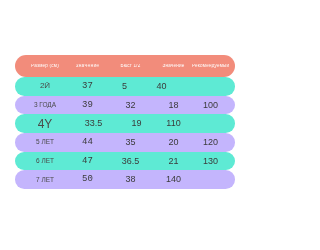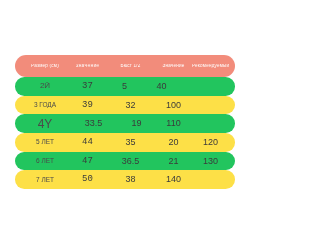--- a/index.html
+++ b/index.html
@@ -45,24 +45,24 @@
   .size-table-body {
     display: block;
   }
   .table-row {
     display: flex;
     align-items: center;
     height: 18.7px;
     border-radius: 9.35px;
     box-sizing: border-box;
     padding: 0 6px;
-    background: #22c55e;
+    background: #5eead4;
   }
   .table-row.striped {
-    background: #fde047;
+    background: #c4b5fd;
   }
   .table-row .cell {
     color: #3b3b3b;
     font-size: 9px;
     text-align: center;
     white-space: nowrap;
     overflow: hidden;
     line-height: 1;
   }
   .table-row .cell.size-label {
@@ -103,20 +103,21 @@
       <div class="cell col-0 size-label">2Й</div>
       <div class="cell col-1">37</div>
       <div class="cell col-3">5</div>
       <div class="cell col-4">40</div>
     </div>
 
     <div class="table-row striped">
       <div class="cell col-0 size-label">3 ГОДА</div>
       <div class="cell col-1">39</div>
       <div class="cell col-2">32</div>
+      <div class="cell col-3">18</div>
       <div class="cell col-4">100</div>
     </div>
 
     <div class="table-row row-3">
       <div class="cell col-0 size-label">4Y</div>
       <div class="cell col-2">33.5</div>
       <div class="cell col-3">19</div>
       <div class="cell col-4">110</div>
     </div>
 

